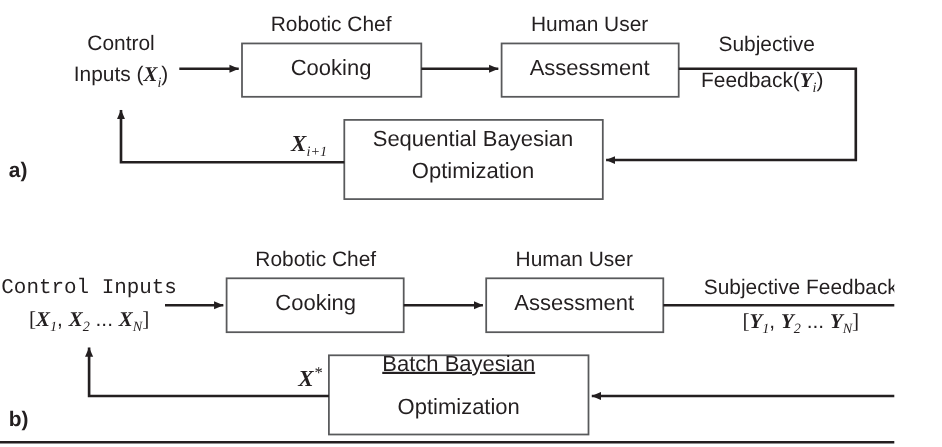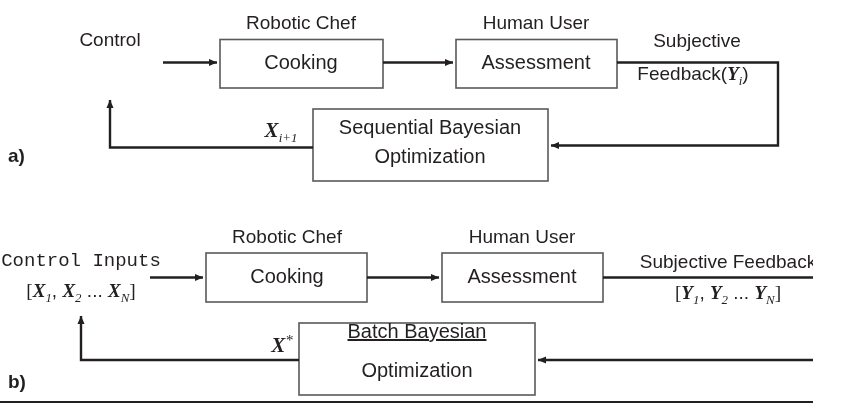--- a/index.html
+++ b/index.html
@@ -132,20 +132,23 @@
   <div class="lbl lbl-box center-x" style="left:301px; top:51px;">Cooking</div>
 
   <div class="lbl lbl-cap center-x" style="left:536px; top:12px;">Human User</div>
 
   <div class="lbl lbl-box center-x" style="left:536px; top:51px;">Assessment</div>
 
   <div class="lbl lbl-box center-x" style="left:430px; top:116px;">Sequential Bayesian</div>
   <div class="lbl lbl-box center-x" style="left:430px; top:145px;">Optimization</div>
 
   <div class="lbl lbl-side center-x" style="left:110px; top:29px;">Control</div>
+  <div class="lbl lbl-side center-x" style="left:110px; top:58px;">
+    <span>Inputs (</span><span class="mathvar">X</span><span class="sub">i</span><span>)</span>
+  </div>
 
   <div class="lbl lbl-side center-x" style="left:697px; top:30px;">Subjective</div>
   <div class="lbl lbl-side center-x" style="left:693px; top:63px;">
     <span>Feedback(</span><span class="mathvar">Y</span><span class="sub">i</span><span>)</span>
   </div>
 
   <div class="lbl lbl-side center-x" style="left:281px; top:119px;">
     <span class="mathvar" style="font-size:21px;">X</span><span class="sub">i+1</span>
   </div>
 

